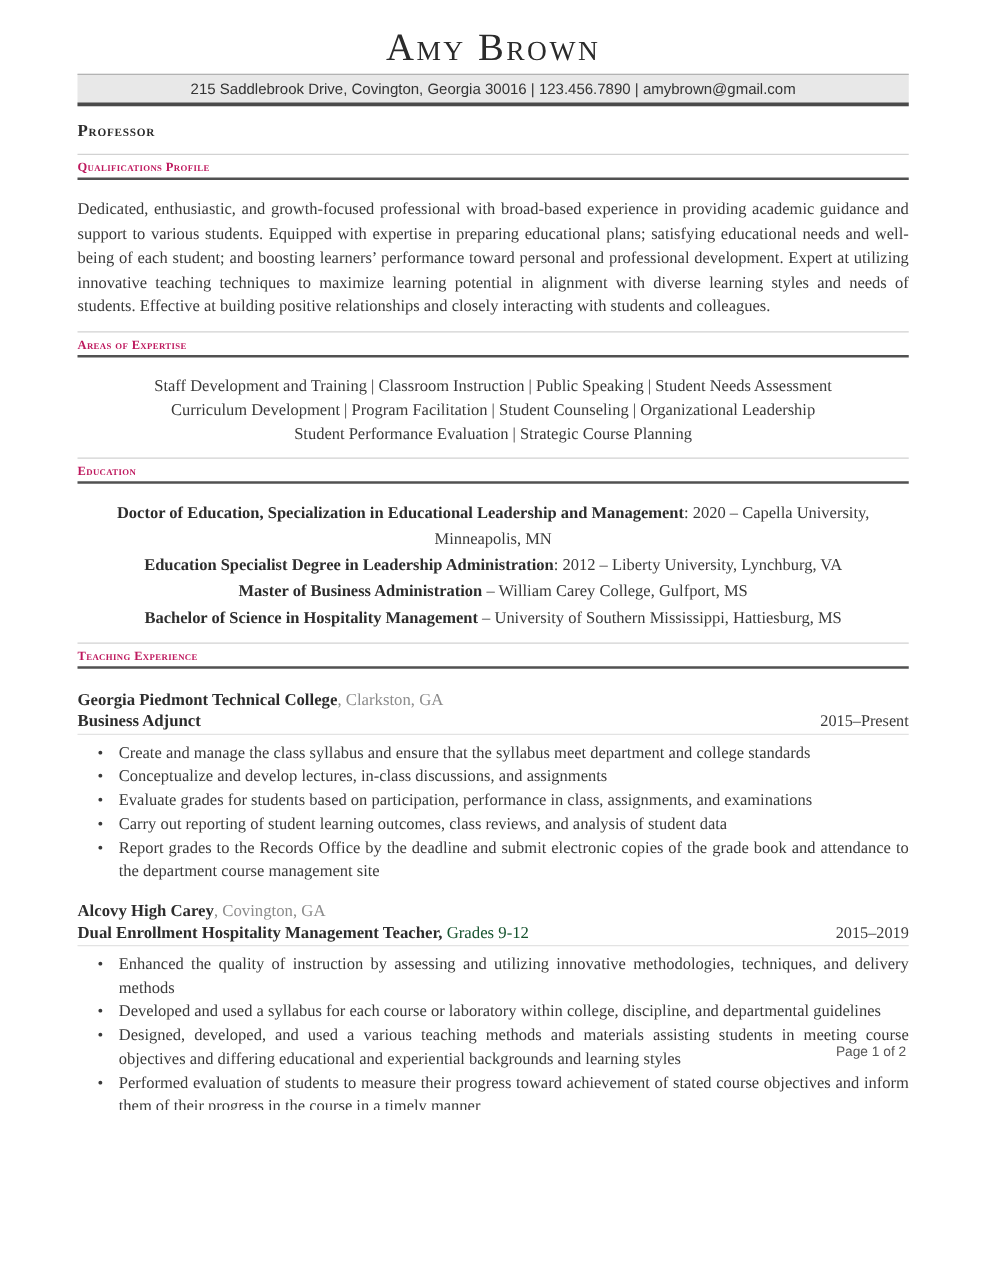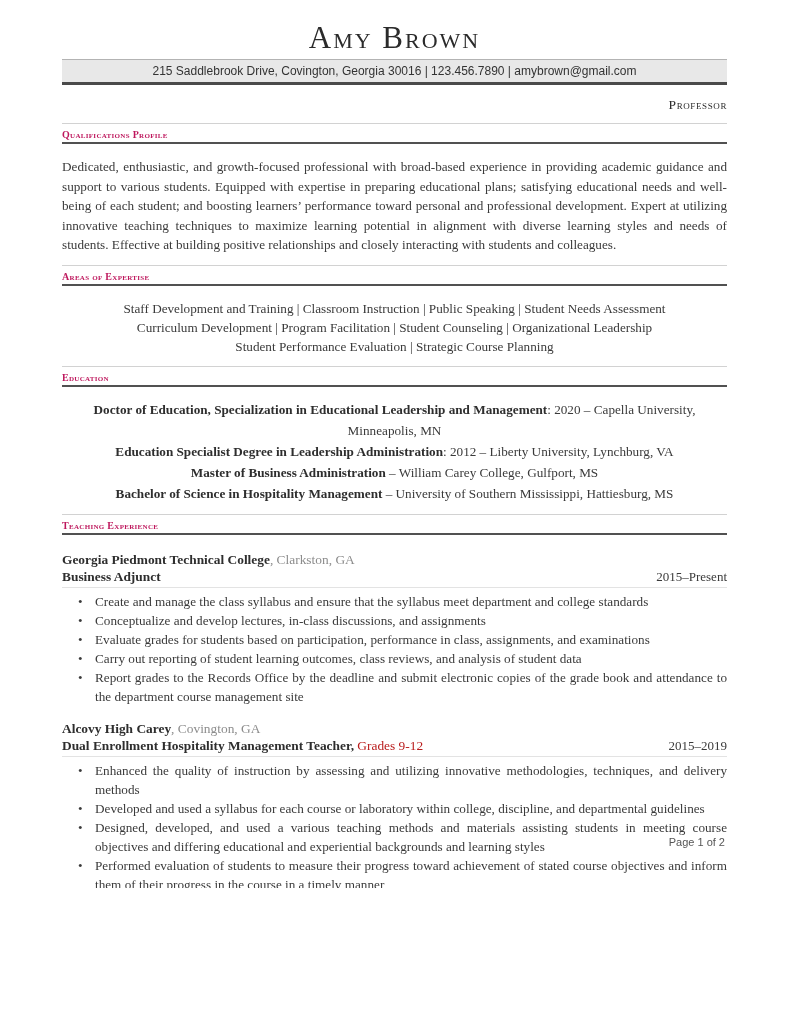--- a/index.html
+++ b/index.html
@@ -34,23 +34,23 @@
     text-align: center;
     font-family: "Liberation Sans", sans-serif;
     font-size: 12px;
     line-height: 14px;
     color: #333333;
     padding: 4px 0 4px 0;
   }
 
   .doc-title {
     margin-top: 12px;
-    text-align: right;
+    text-align: left;
     font-variant: small-caps;
-    font-weight: normal;
+    font-weight: bold;
     font-size: 13.5px;
     letter-spacing: 0.6px;
     color: #2b2b2b;
   }
 
   .section {
     margin-top: 10px;
     border-top: 1px solid #d2d2d2;
     padding-top: 5px;
   }
@@ -96,21 +96,21 @@
 
   .title-row {
     display: flex;
     justify-content: space-between;
     align-items: baseline;
     border-bottom: 1px solid #e3e3e3;
     padding-bottom: 2px;
     line-height: 17px;
   }
   .job-title { font-weight: bold; color: #2e2e2e; font-size: 13.4px; }
-  .job-title-suffix { font-weight: normal; color: #b91c1c; }
+  .job-title-suffix { font-weight: normal; color: #14532d; }
   .job-dates { font-size: 13px; color: #3a3a3a; white-space: nowrap; }
 
   ul.bullets { margin: 4px 0 0 0; padding: 0; list-style: none; }
   ul.bullets li {
     position: relative;
     padding-left: 33px;
     text-align: justify;
     font-size: 13.2px;
     line-height: 19px;
   }

